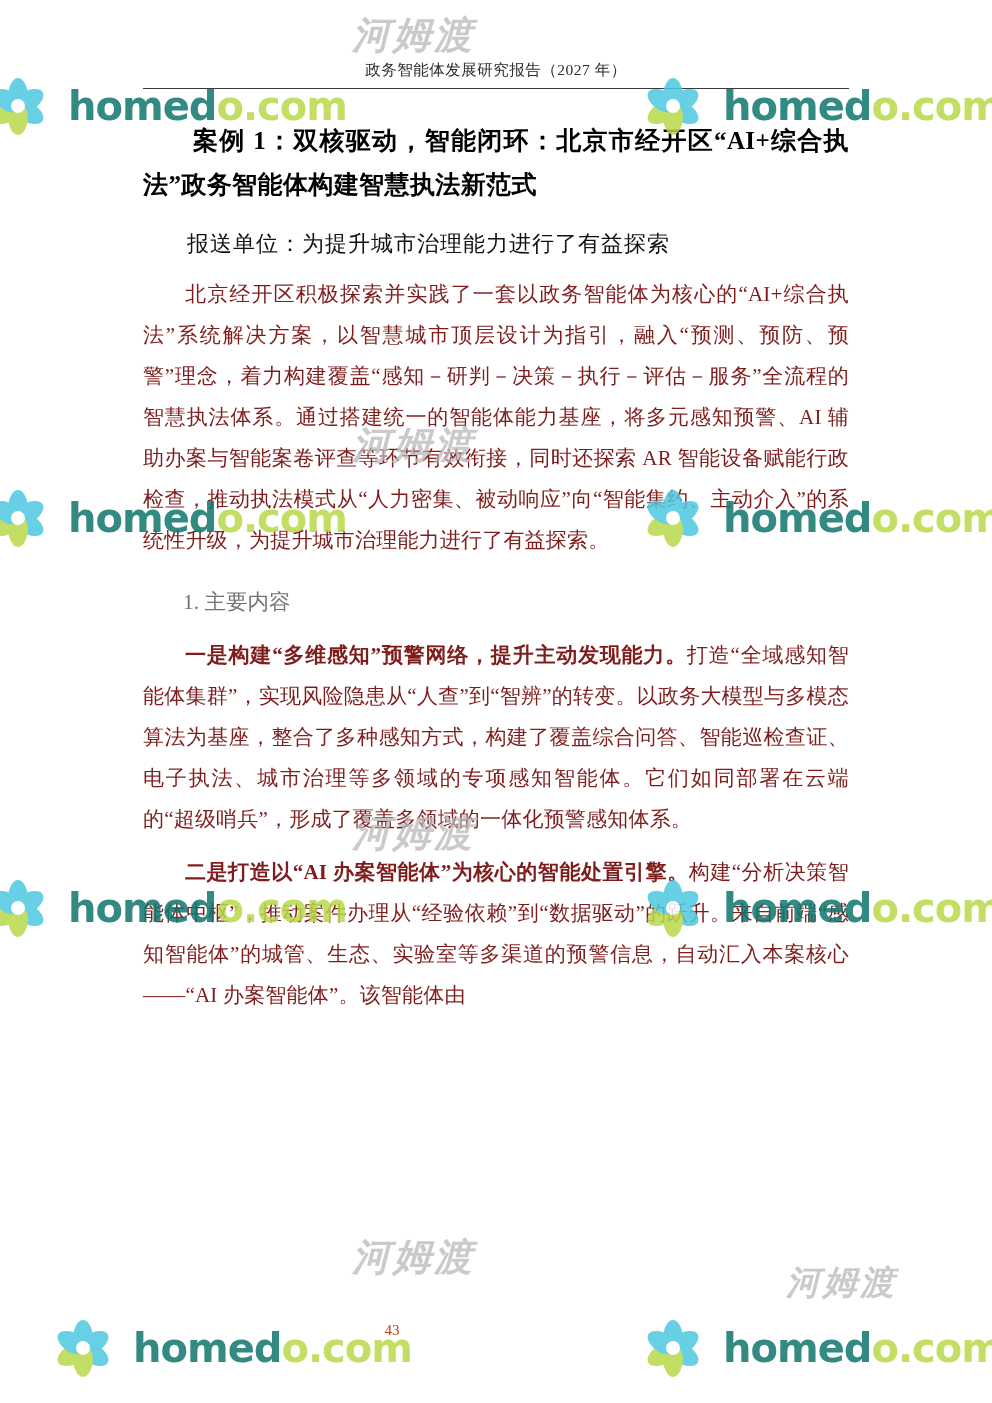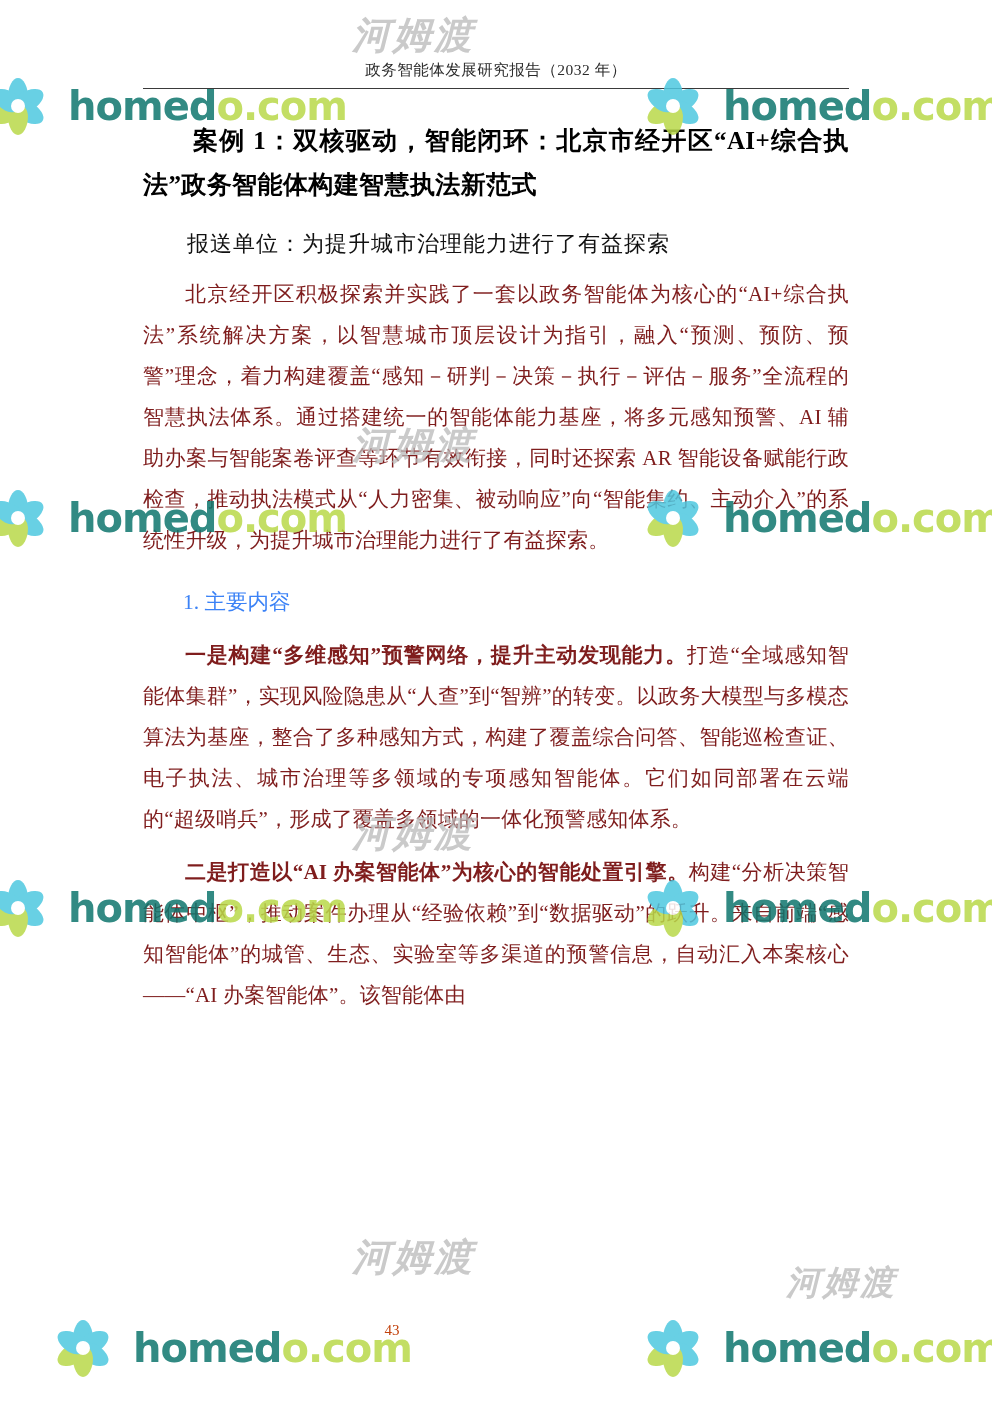--- a/index.html
+++ b/index.html
@@ -73,21 +73,21 @@
     color: #7f1d1d;
     letter-spacing: 0.2px;
   }
 
   .section-head {
     margin: 0;
     margin-top: 22px;
     font-size: 21.5px;
     line-height: 1.9;
     text-indent: 40px;
-    color: #3b82f6;
+    color: #737373;
   }
 
   .lead {
     font-weight: bold;
   }
 
   
   .page-number {
     position: absolute;
     top: 1322px;
@@ -166,21 +166,21 @@
     white-space: nowrap;
   }
 </style>
 </head>
 <body>
 
 <div class="page">
 
   <div class="content-col">
 
-    <div class="header">政务智能体发展研究报告（2032 年）</div>
+    <div class="header">政务智能体发展研究报告（2027 年）</div>
 
     <div class="doc-title">案例 1：双核驱动，智能闭环：北京市经开区“AI+综合执法”政务智能体构建智慧执法新范式</div>
 
     <div class="submitter">报送单位：为提升城市治理能力进行了有益探索</div>
 
     <p class="body-para">北京经开区积极探索并实践了一套以政务智能体为核心的“AI+综合执法”系统解决方案，以智慧城市顶层设计为指引，融入“预测、预防、预警”理念，着力构建覆盖“感知－研判－决策－执行－评估－服务”全流程的智慧执法体系。通过搭建统一的智能体能力基座，将多元感知预警、AI 辅助办案与智能案卷评查等环节有效衔接，同时还探索 AR 智能设备赋能行政检查，推动执法模式从“人力密集、被动响应”向“智能集约、主动介入”的系统性升级，为提升城市治理能力进行了有益探索。</p>
 
     <p class="section-head">1. 主要内容</p>
 
     <p class="body-para"><span class="lead">一是构建“多维感知”预警网络，提升主动发现能力。</span><span>打造“全域感知智能体集群”，实现风险隐患从“人查”到“智辨”的转变。以政务大模型与多模态算法为基座，整合了多种感知方式，构建了覆盖综合问答、智能巡检查证、电子执法、城市治理等多领域的专项感知智能体。它们如同部署在云端的“超级哨兵”，形成了覆盖多领域的一体化预警感知体系。</span></p>

